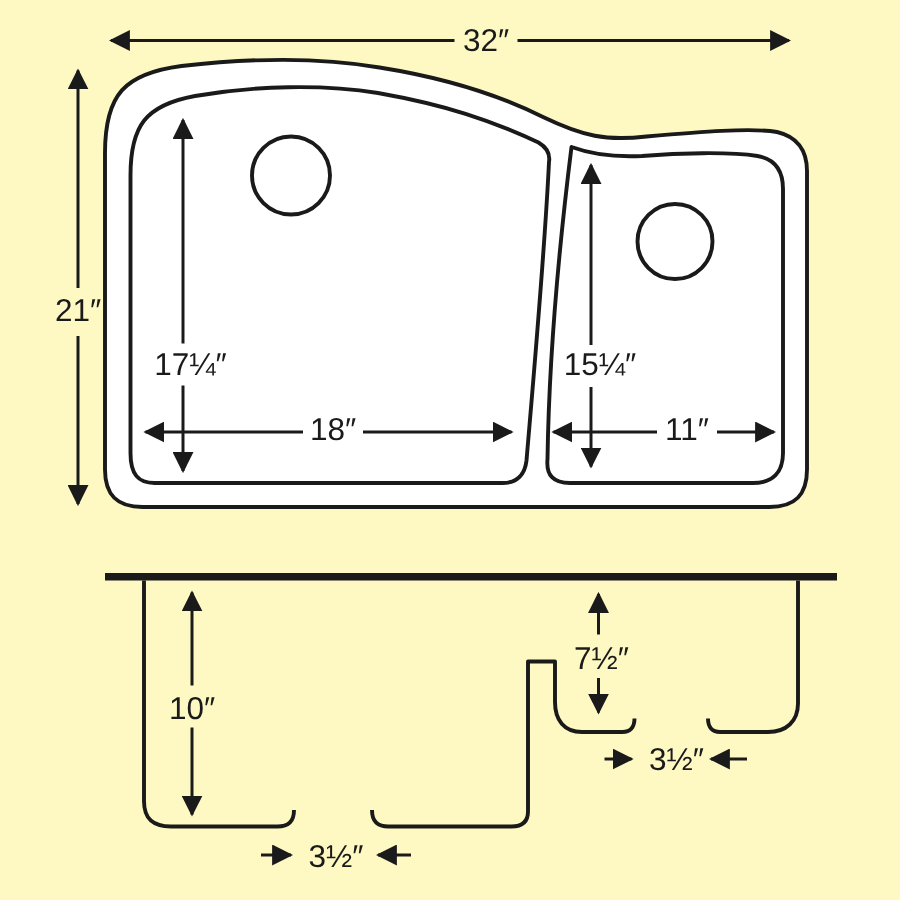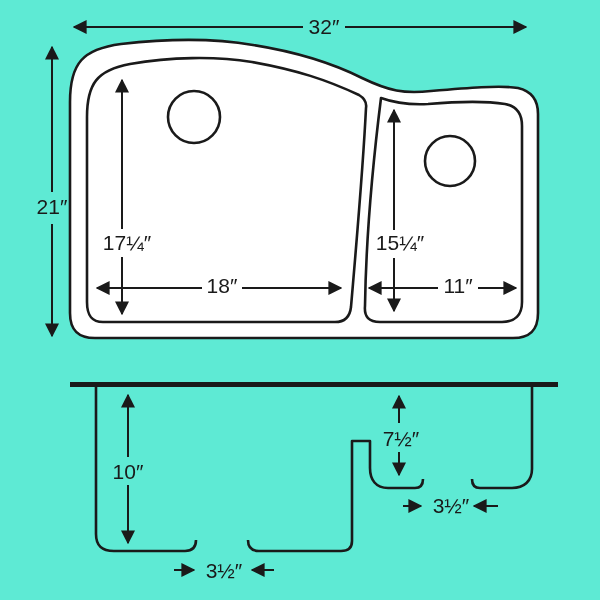--- a/index.html
+++ b/index.html
@@ -1,16 +1,16 @@
 <!DOCTYPE html>
 <html><head>
 <meta charset="utf-8">
 <style>
   html,body{margin:0;padding:0;background:#ffffff;}
-  .canvas{width:600px;height:600px;background:#5eead4;position:relative;overflow:hidden;}
+  .canvas{width:600px;height:600px;background:#fef9c3;position:relative;overflow:hidden;}
   svg{display:block;}
   .dim-label{
     font-family:"Liberation Sans","DejaVu Sans",sans-serif;
     font-size:21px;
     fill:#1a1a1a;
     font-weight:400;
   }
   .outline{fill:none;stroke:#1a1a1a;stroke-width:2.6;stroke-linejoin:round;}
   .outline-filled{fill:#ffffff;stroke:#1a1a1a;stroke-width:2.6;stroke-linejoin:round;}
   .dimline{fill:none;stroke:#1a1a1a;stroke-width:2;}

